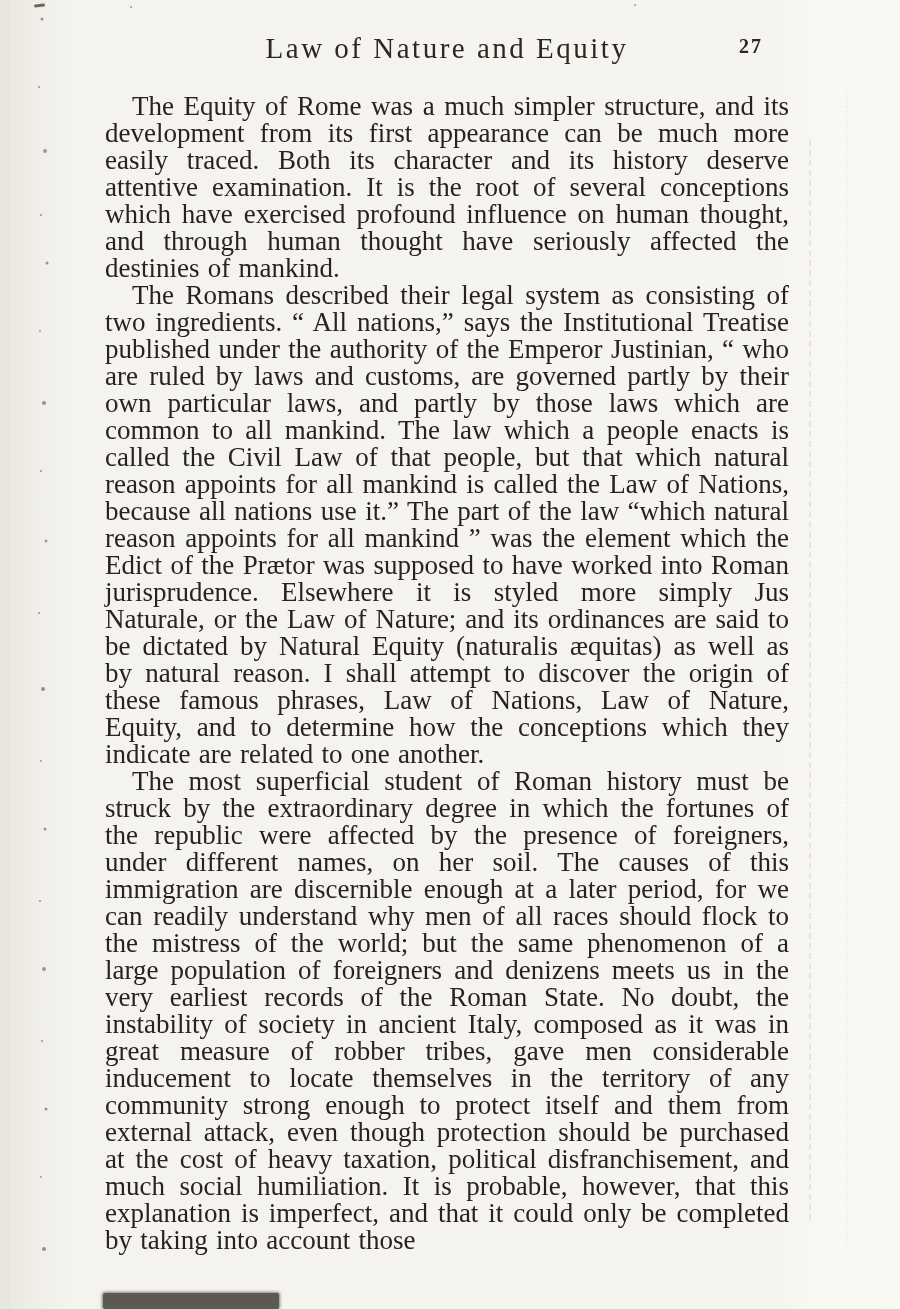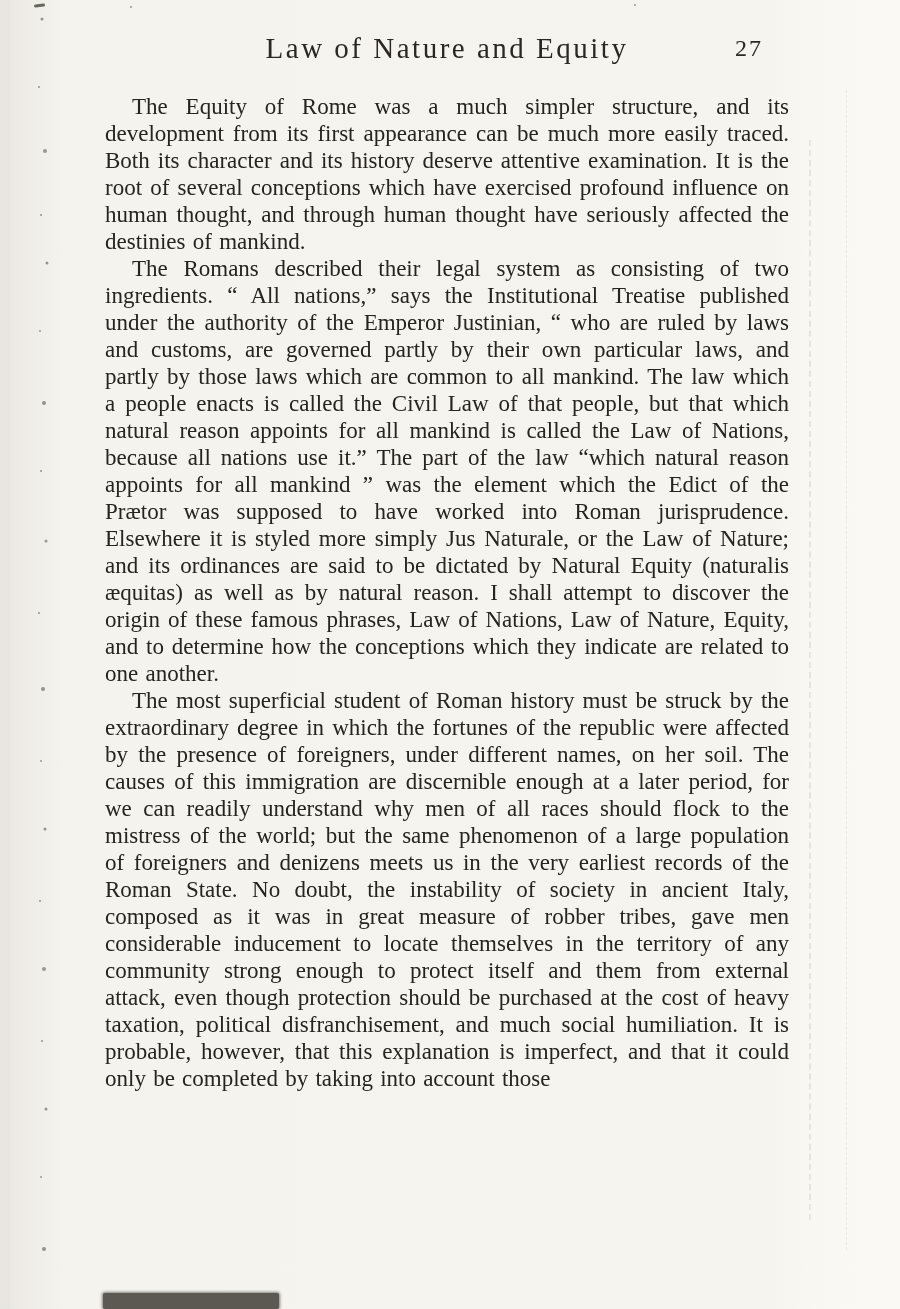--- a/index.html
+++ b/index.html
@@ -60,25 +60,25 @@
     position: absolute; left: 95px; top: 32px; width: 684px;
   }
   .header { position: relative; height: 54px; }
   .title {
     position: absolute; left: 0; right: 0; top: 0;
     text-align: center; white-space: nowrap;
     font-size: 29px; letter-spacing: 2.5px; color: #2b2822;
   }
   .page-number {
     position: absolute; right: 26px; top: 3px;
-    font-size: 24px; font-weight: 400; letter-spacing: 2px; color: #2b2822; text-align: center;
+    font-size: 20px; font-weight: 700; letter-spacing: 2px; color: #2b2822; text-align: center;
   }
   .body-text {
     margin-top: 7px;
-    font-size: 23px; line-height: 27px;
+    font-size: 27px; line-height: 27px;
     text-align: justify; word-spacing: 1.5px;
     color: #27241f;
   }
   .para { margin: 0; text-indent: 27px; }
   .italic { }
 </style>
 </head>
 <body>
 
 <div class="page">

